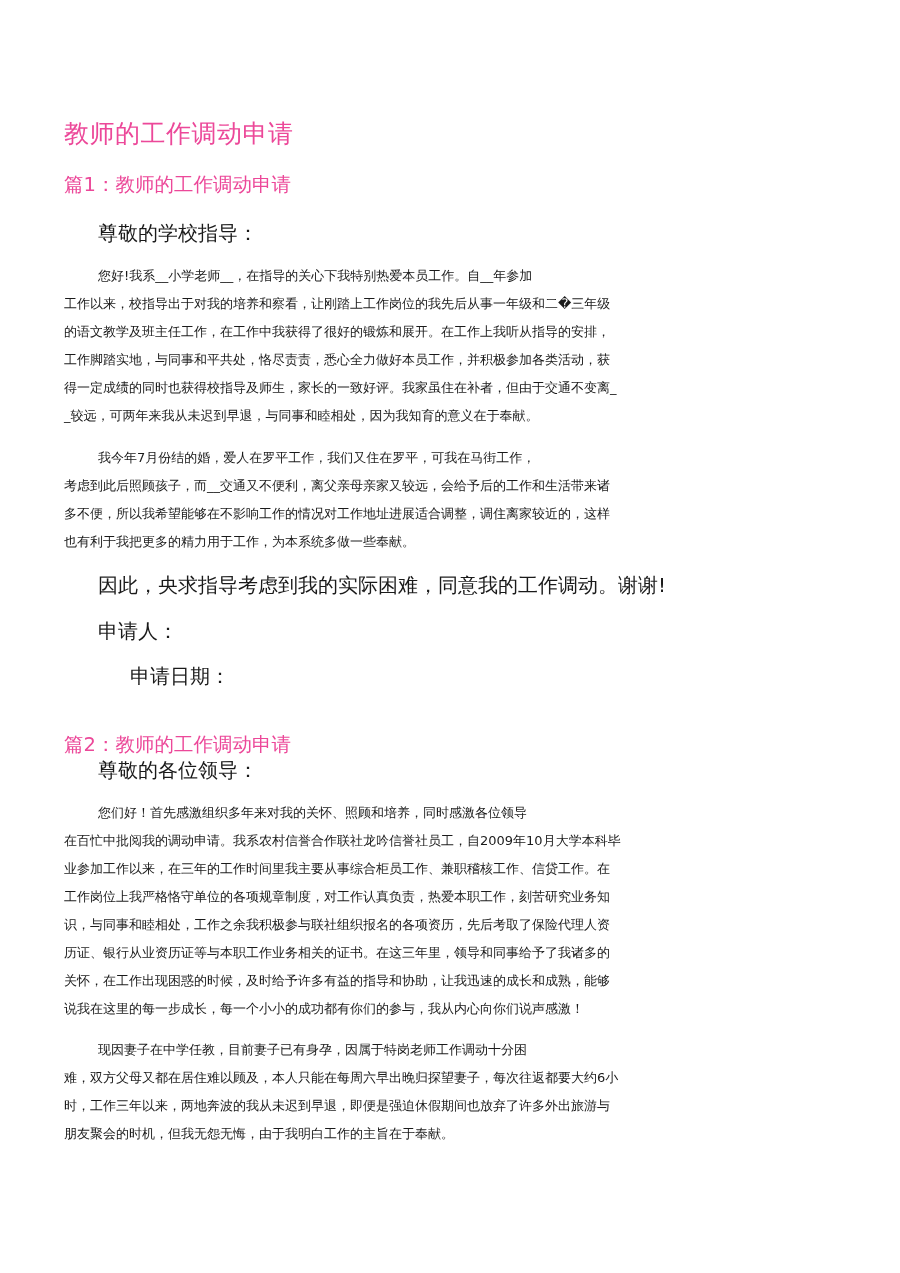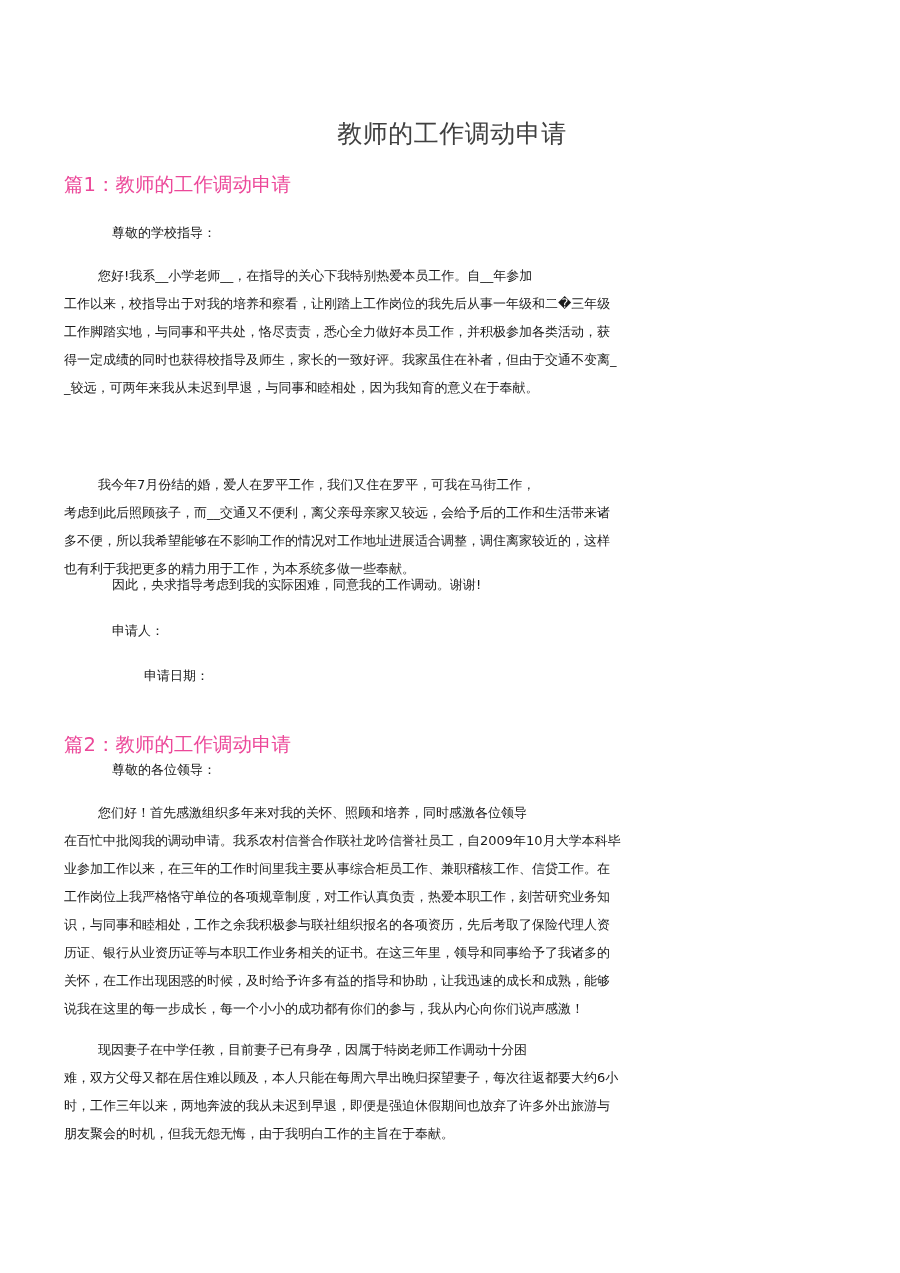--- a/index.html
+++ b/index.html
@@ -19,24 +19,23 @@
     position: absolute;
     left: 64px;
     top: 0;
     width: 776px;
   }
   .doc-title {
     position: absolute;
     top: 116px;
     left: 0;
     width: 776px;
-    text-align: center;
     font-size: 25px;
     line-height: 36px;
-    color: #404040;
+    color: #ec4899;
     letter-spacing: 0.5px;
   }
   .section-heading {
     position: absolute;
     left: 0;
     font-size: 19.5px;
     line-height: 30px;
     color: #ec4899;
     white-space: nowrap;
   }
@@ -51,47 +50,48 @@
   .para .line {
     display: block;
     white-space: nowrap;
     height: 28px;
   }
   .para .line.indent {
     padding-left: 34px;
   }
   .single {
     position: absolute;
-    left: 48px;
-    font-size: 13px;
+    left: 34px;
+    font-size: 20px;
     line-height: 28px;
     color: #1a1a1a;
     white-space: nowrap;
   }
 </style>
 </head>
 <body>
 
 <div class="page">
 
   <div class="doc-title">教师的工作调动申请</div>
 
   <div class="section-heading" style="top:170px;">篇1：教师的工作调动申请</div>
 
   <div class="single" style="top:219px;">尊敬的学校指导：</div>
 
   <div class="para" style="top:262px;">
     <span class="line indent">您好!我系__小学老师__，在指导的关心下我特别热爱本员工作。自__年参加</span>
     <span class="line">工作以来，校指导出于对我的培养和察看，让刚踏上工作岗位的我先后从事一年级和二�三年级</span>
+    <span class="line">的语文教学及班主任工作，在工作中我获得了很好的锻炼和展开。在工作上我听从指导的安排，</span>
     <span class="line">工作脚踏实地，与同事和平共处，恪尽责责，悉心全力做好本员工作，并积极参加各类活动，获</span>
     <span class="line">得一定成绩的同时也获得校指导及师生，家长的一致好评。我家虽住在补者，但由于交通不变离_</span>
     <span class="line">_较远，可两年来我从未迟到早退，与同事和睦相处，因为我知育的意义在于奉献。</span>
   </div>
 
-  <div class="para" style="top:444px;margin-top:27px;">
+  <div class="para" style="top:444px;">
     <span class="line indent">我今年7月份结的婚，爱人在罗平工作，我们又住在罗平，可我在马街工作，</span>
     <span class="line">考虑到此后照顾孩子，而__交通又不便利，离父亲母亲家又较远，会给予后的工作和生活带来诸</span>
     <span class="line">多不便，所以我希望能够在不影响工作的情况对工作地址进展适合调整，调住离家较近的，这样</span>
     <span class="line">也有利于我把更多的精力用于工作，为本系统多做一些奉献。</span>
   </div>
 
   <div class="single" style="top:571px;">因此，央求指导考虑到我的实际困难，同意我的工作调动。谢谢!</div>
 
   <div class="single" style="top:617px;">申请人：</div>
 

